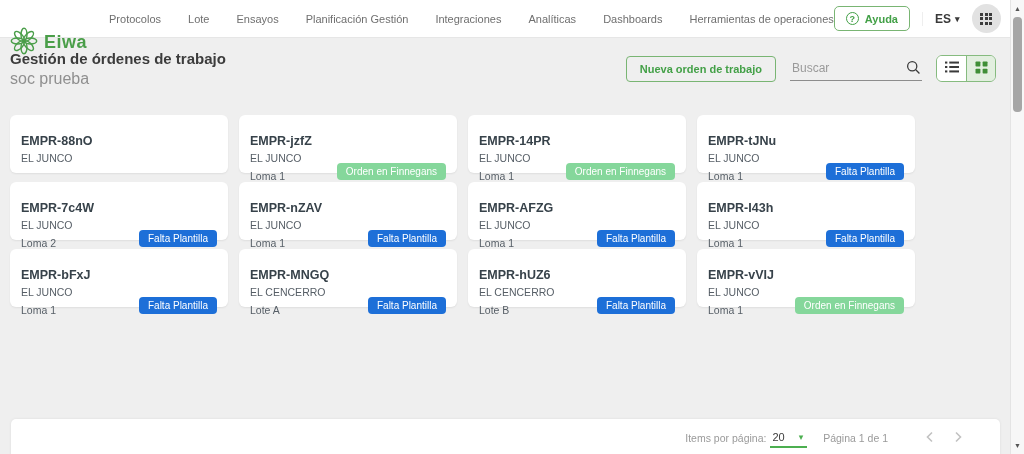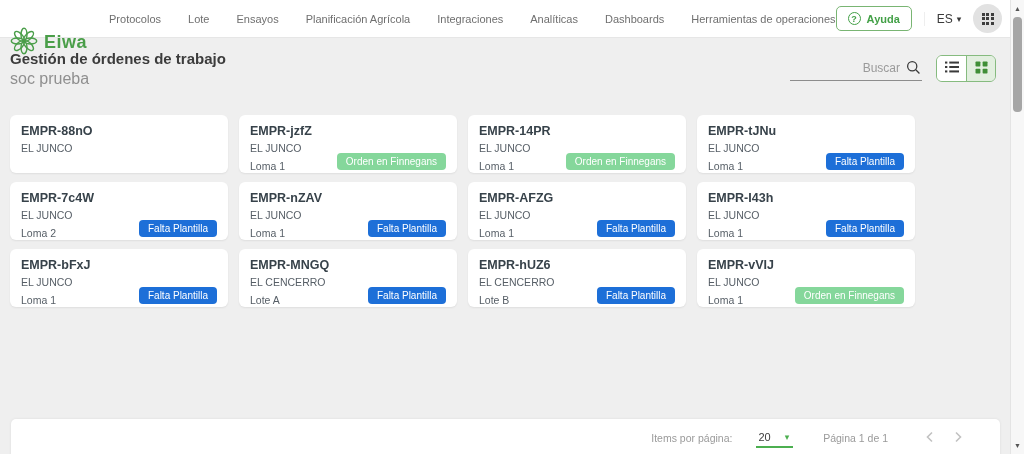--- a/index.html
+++ b/index.html
@@ -27,21 +27,21 @@
     border:1px solid #79b573; border-radius:5px; background:transparent;
     color:#43a047; font-size:11px; font-weight:bold; padding:5px 11px; cursor:pointer;
     font-family:"Liberation Sans",sans-serif;
   }
   .q-icon{
     width:13px; height:13px; border:1px solid #43a047; border-radius:50%;
     font-size:9px; display:inline-flex; align-items:center; justify-content:center;
     color:#43a047; font-weight:bold;
   }
   .lang{ display:flex; align-items:center; gap:4px; font-size:12px; color:#3a3a3a;
-    padding-left:12px; border-left:1px solid #eee; cursor:pointer; }
+    padding-left:12px; border-left:1px solid #eee; cursor:pointer;font-weight:bold; }
   .lang .caret{ font-size:9px; color:#3a3a3a; }
   .apps-btn{
     width:29px; height:29px; border-radius:50%; background:#e2e2e2; border:none;
     display:flex; align-items:center; justify-content:center; cursor:pointer;
   }
   .apps-grid{ display:grid; grid-template-columns:repeat(3,3px); grid-template-rows:repeat(3,3px); gap:1.5px; }
   .apps-grid span{ background:#3d3d3d; }
   .avatar{
     width:32px; height:32px; border-radius:50%; background:#4caf50; color:#fff;
     font-size:11px; font-weight:bold; display:flex; align-items:center; justify-content:center;
@@ -55,56 +55,55 @@
   .btn-new{
     border:1px solid #79b573; border-radius:4px; background:transparent;
     color:#43a047; font-size:11px; font-weight:bold; padding:6px 13px; cursor:pointer;
     font-family:"Liberation Sans",sans-serif; white-space:nowrap;
   }
   .search-wrap{ position:relative; width:132px; }
   .search-input{
     width:100%; border:none; border-bottom:1px solid #8d8d8d; background:transparent;
     font-size:12px; padding:4px 22px 5px 2px; outline:none; color:#b91c1c;
     font-family:"Liberation Sans",sans-serif;
-    text-align:right;
   }
   .search-input::placeholder{ color:#9a9a9a; }
   .search-icon{ position:absolute; right:0; top:2px; cursor:pointer; }
   .view-toggle{ display:flex; border:1px solid #86bb7f; border-radius:6px; overflow:hidden; height:27px; }
   .view-seg{ width:29px; display:flex; align-items:center; justify-content:center; background:#fff; cursor:pointer; border:none; }
   .view-seg.active{ background:#e2efdf; border-left:1px solid #86bb7f; }
   
   .cards{
     position:absolute; top:115px; left:10px;
     display:grid; grid-template-columns:repeat(4,218px); gap:9px 11px;
   }
   .card{
-    background:#fff; border-radius:6px; height:58px; padding:9px 11px;
+    background:#fff; border-radius:6px; height:58px; padding:19px 11px;
     box-shadow:0 1px 2px rgba(0,0,0,.07); cursor:pointer;
   }
   .card-id{ font-size:12.5px; font-weight:bold; color:#37424a; }
   .card-farm{ font-size:10.5px; color:#565e66; margin-top:4px; }
   .card-bottom{ display:flex; align-items:flex-end; justify-content:space-between; margin-top:1px; }
   .card-lots{ font-size:10.5px; color:#565e66; }
   .badge{
     display:inline-block; color:#fff; font-size:10px; padding:3px 9px;
     border-radius:4px; white-space:nowrap; position:relative; top:-2px;
   }
   .badge[data-status="error"]{ background:#e23b3b; }
   .badge[data-status="success"]{ background:#85d79b; }
   .badge[data-status="info"]{ background:#1d6fd8; }
   
   .footer{
     position:absolute; top:419px; left:11px; width:989px; height:48px;
     background:#fff; border-radius:5px 5px 0 0; box-shadow:0 0 3px rgba(0,0,0,.08);
     display:flex; align-items:center; justify-content:flex-end; padding:0 28px 10px 0;
   }
-  .pg-label{ font-size:10.5px; color:#9a9a9a; margin-right:24px; }
+  .pg-label{ font-size:10.5px; color:#9a9a9a; margin-right:4px; }
   .pg-select{ display:flex; align-items:center; gap:14px; border-bottom:2px solid #4caf50;
-    padding:2px 4px 3px 2px; cursor:pointer; margin-right:30px; }
+    padding:2px 4px 3px 2px; cursor:pointer; margin-right:16px; }
   .pg-select .val{ font-size:11px; color:#3c3c3c; }
   .pg-select .caret{ font-size:9px; color:#4caf50; }
   .pg-info{ font-size:10.5px; color:#9a9a9a; margin-right:28px; }
   .pg-btn{ background:none; border:none; cursor:pointer; padding:0 8px; }
   
   .scrollbar{
     position:absolute; top:0; right:0; width:14px; height:454px;
     background:#f7f7f7; border-left:1px solid #e4e4e4;
   }
   .sb-arrow{ position:absolute; left:0; width:100%; text-align:center; font-size:7px; color:#555; }
@@ -129,21 +128,21 @@
           <ellipse cx="16" cy="8.5" rx="3.4" ry="7" transform="rotate(315 16 16)"></ellipse>
         </g>
       </svg>
     </span>
     <span class="logo-text">Eiwa</span>
   </div>
   <div class="nav-items">
     <span class="nav-item">Protocolos</span>
     <span class="nav-item">Lote</span>
     <span class="nav-item">Ensayos</span>
-    <span class="nav-item">Planificación Agrícola</span>
+    <span class="nav-item">Planificación Gestión</span>
     <span class="nav-item">Integraciones</span>
     <span class="nav-item">Analíticas</span>
     <span class="nav-item">Dashboards</span>
     <span class="nav-item">Herramientas de operaciones</span>
   </div>
   <div class="nav-right">
     <button class="help-btn">
       <span class="q-icon">?</span>
       <span>Ayuda</span>
     </button>
@@ -167,20 +166,21 @@
     <div class="avatar">FB</div>
   </div>
 </div>
 
 <div class="page-header">
   <div class="page-title">Gestión de órdenes de trabajo</div>
   <div class="page-subtitle">soc prueba</div>
 </div>
 
 <div class="header-actions">
+  <button class="btn-new">Nueva orden de trabajo</button>
   <div class="search-wrap">
     <input class="search-input" type="text" placeholder="Buscar" style="">
     <span class="search-icon">
       <svg width="17" height="17" viewBox="0 0 20 20">
         <circle cx="8.5" cy="8.5" r="5.4" fill="none" stroke="#3a3a3a" stroke-width="1.5"></circle>
         <line x1="12.7" y1="12.7" x2="17" y2="17" stroke="#3a3a3a" stroke-width="1.5"></line>
       </svg>
     </span>
   </div>
   <div class="view-toggle">

